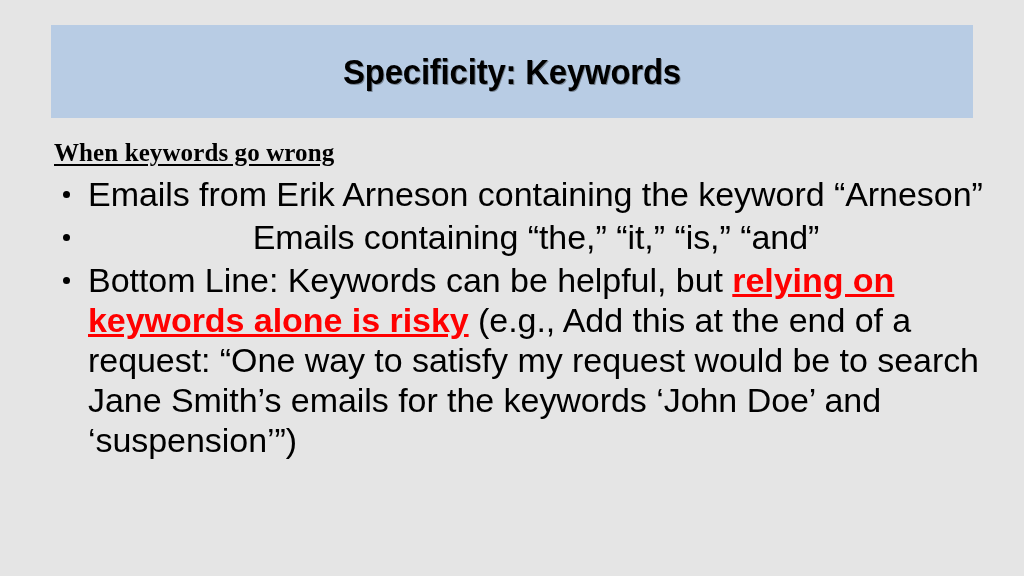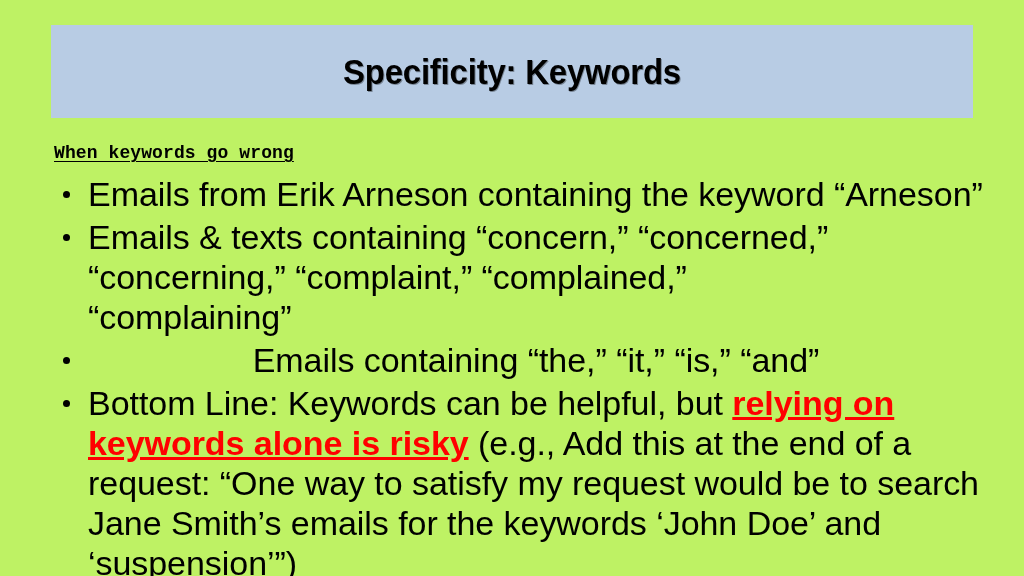--- a/index.html
+++ b/index.html
@@ -14,21 +14,21 @@
     overflow: hidden;
     position: relative;
   }
 
   .slide {
     position: absolute;
     left: 0;
     top: 0;
     width: 1024px;
     height: 576px;
-    background: #bef264;
+    background: #e5e5e5;
   }
 
   
   .title-banner {
     position: absolute;
     left: 51px;
     top: 25px;
     width: 922px;
     height: 93px;
     background: #b8cce4;
@@ -57,22 +57,22 @@
   
   .body-area {
     position: absolute;
     left: 54px;
     top: 136px;
     width: 930px;
     height: 430px;
   }
 
   .lead-heading {
-    font-family: Liberation Mono, monospace;
-    font-size: 18px;
+    font-family: Liberation Serif, serif;
+    font-size: 25px;
     font-weight: bold;
     color: #000000;
     text-decoration: underline;
     text-underline-offset: 3px;
     line-height: 34px;
     margin: 0 0 4px 0;
     display: inline-block;
     letter-spacing: 0.1px;
     text-align: center;
   }
@@ -134,24 +134,20 @@
 
     <div class="lead-heading">When keywords go wrong</div>
 
     <ul class="bullets">
 
       <li class="bullet-item b1">
         <span class="dot"></span>
         <span class="bullet-text">Emails from Erik Arneson containing the keyword “Arneson”</span>
       </li>
 
-      <li class="bullet-item b2">
-        <span class="dot"></span>
-        <span class="bullet-text">Emails &amp; texts containing “concern,” “concerned,” “concerning,” “complaint,” “complained,” “complaining”</span>
-      </li>
 
       <li class="bullet-item b3">
         <span class="dot"></span>
         <span class="bullet-text">Emails containing “the,” “it,” “is,” “and”</span>
       </li>
 
       <li class="bullet-item b4">
         <span class="dot"></span>
         <span class="bullet-text">
           <span>Bottom Line: Keywords can be helpful, but </span><span class="hl-red">relying on keywords alone is risky</span><span> (e.g., Add this at the end of a request: “One way to satisfy my request would be to search Jane Smith’s emails for the keywords ‘John Doe’ and ‘suspension’”)</span>

